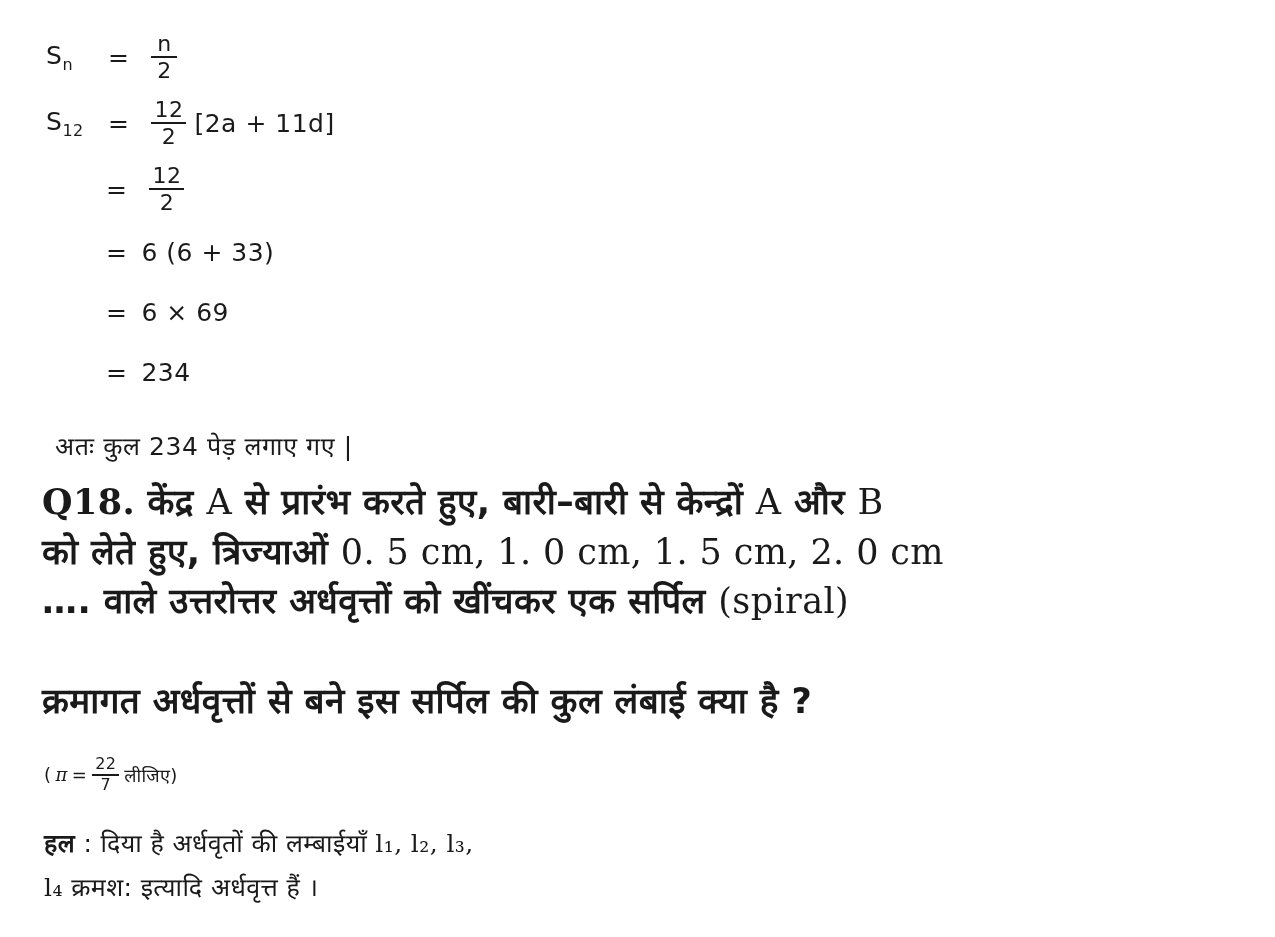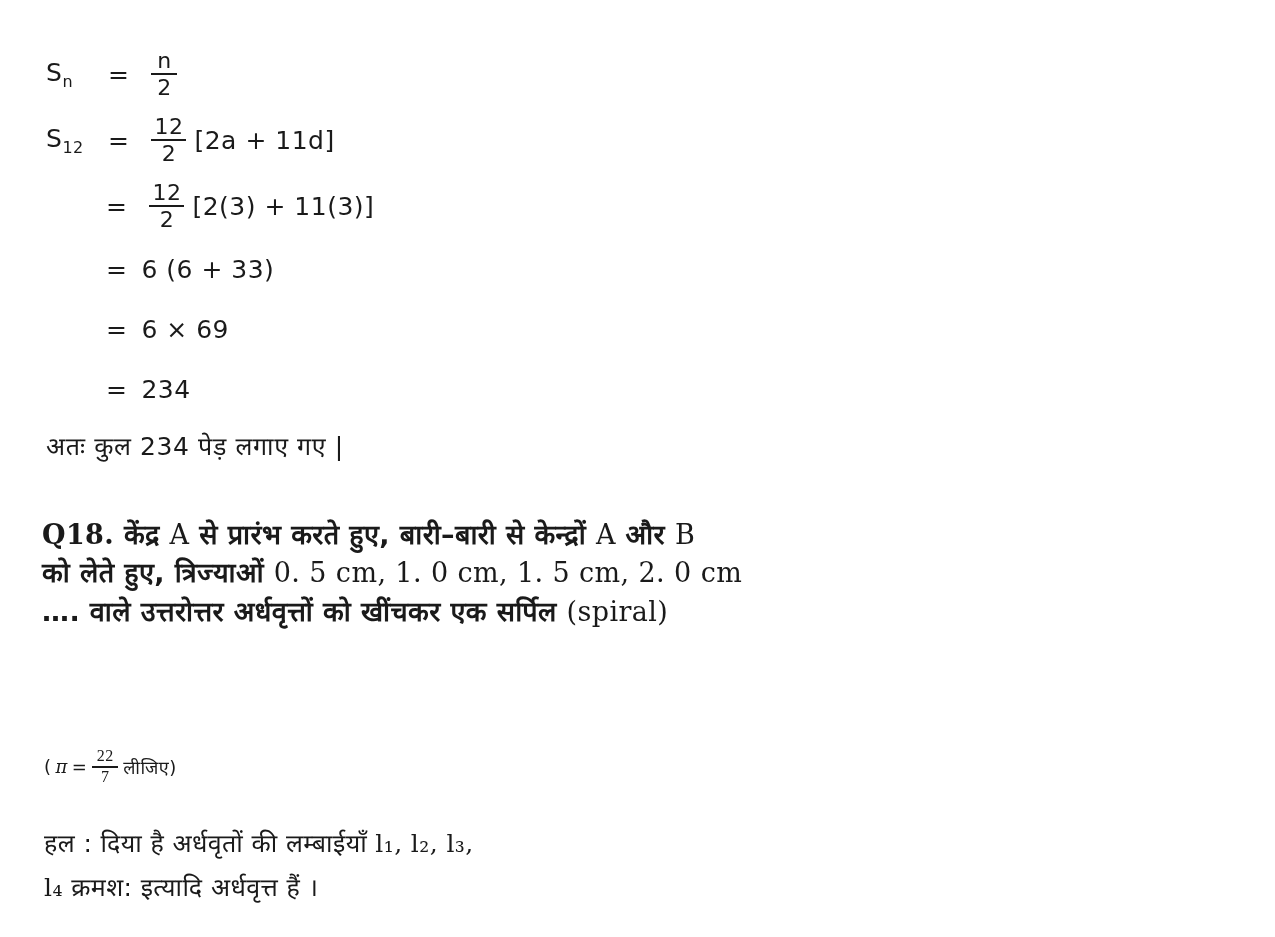--- a/index.html
+++ b/index.html
@@ -19,21 +19,21 @@
     width: 1275px;
     height: 937px;
     padding: 0;
     box-sizing: border-box;
   }
 
   
   .math-block {
     position: absolute;
     left: 46px;
-    top: 49px;
+    top: 32px;
     width: 900px;
   }
   .math-line {
     display: flex;
     align-items: center;
     font-size: 25px;
     letter-spacing: 0.5px;
     margin-bottom: 16px;
     min-height: 44px;
   }
@@ -76,34 +76,34 @@
   .rhs {
     white-space: nowrap;
   }
   .indent {
     padding-left: 60px;
   }
 
   
   .concl {
     position: absolute;
-    left: 46px;
+    left: 55px;
     top: 428px;
     font-size: 25px;
     letter-spacing: 0.6px;
     white-space: nowrap;
   }
 
   
   .question {
     position: absolute;
     left: 42px;
-    top: 516px;
+    top: 477px;
     width: 1190px;
-    font-size: 27px;
+    font-size: 35px;
     font-weight: bold;
     line-height: 1.42;
     letter-spacing: 0.4px;
   }
   .question .qno {
     font-family: "DejaVu Serif", serif;
     font-weight: bold;
   }
   .latin {
     font-family: "DejaVu Serif", serif;
@@ -123,36 +123,35 @@
   .pi-note .pi-sym {
     font-family: "DejaVu Serif", serif;
     font-style: italic;
     margin: 0 4px;
   }
   .pi-note .frac .num,
   .pi-note .frac .den {
     font-size: 16px;
   }
   .pi-note .frac {
-    margin: 0 5px;
-    font-family: Liberation Serif, serif;
+    margin: 8px 5px;
   }
 
   
   .solution {
     position: absolute;
     left: 44px;
     top: 824px;
     width: 1150px;
     font-size: 25px;
     line-height: 1.6;
     letter-spacing: 0.4px;
   }
   .solution .bold {
-    font-weight: normal;
+    font-weight: bold;
   }
   .ital {
     font-family: "DejaVu Serif", serif;
   }
   .sol-line2 {
     margin-top: 4px;
   }
 </style>
 </head>
 <body>
@@ -182,21 +181,20 @@
       <span class="rhs">[2a +  11d]</span>
     </div>
 
     <div class="math-line indent">
       <span class="eq">=</span>
       <span class="frac">
         <span class="num">12</span>
         <span class="bar"></span>
         <span class="den">2</span>
       </span>
-      <span class="rhs">[2(3) +  11(3)]</span>
     </div>
 
     <div class="math-line indent">
       <span class="eq">=</span>
       <span class="rhs">6 (6 +  33)</span>
     </div>
 
     <div class="math-line indent">
       <span class="eq">=</span>
       <span class="rhs">6 ×  69</span>
@@ -209,20 +207,21 @@
   </div>
 
   <div class="concl">अतः कुल  234  पेड़ लगाए गए |</div>
 
   <div class="question">
     <span class="qno">Q18.</span>
     <span>केंद्र </span><span class="latin">A</span><span> से प्रारंभ करते हुए,  बारी–बारी से केन्द्रों </span><span class="latin">A</span><span> और </span><span class="latin">B</span><br>
     <span>को लेते हुए,  त्रिज्याओं </span><span class="latin">0. 5  cm,  1. 0  cm,  1. 5  cm,  2. 0  cm</span><br>
     <span>….  वाले उत्तरोत्तर अर्धवृत्तों को खींचकर एक सर्पिल </span><span class="latin">(spiral)</span><br>
     <br>
+    <span>क्रमागत अर्धवृत्तों से बने इस सर्पिल की कुल लंबाई क्या है ?</span>
   </div>
 
   <div class="pi-note">
     <span>(</span>
     <span class="pi-sym">π</span>
     <span>=</span>
     <span class="frac">
       <span class="num">22</span>
       <span class="bar"></span>
       <span class="den">7</span>

